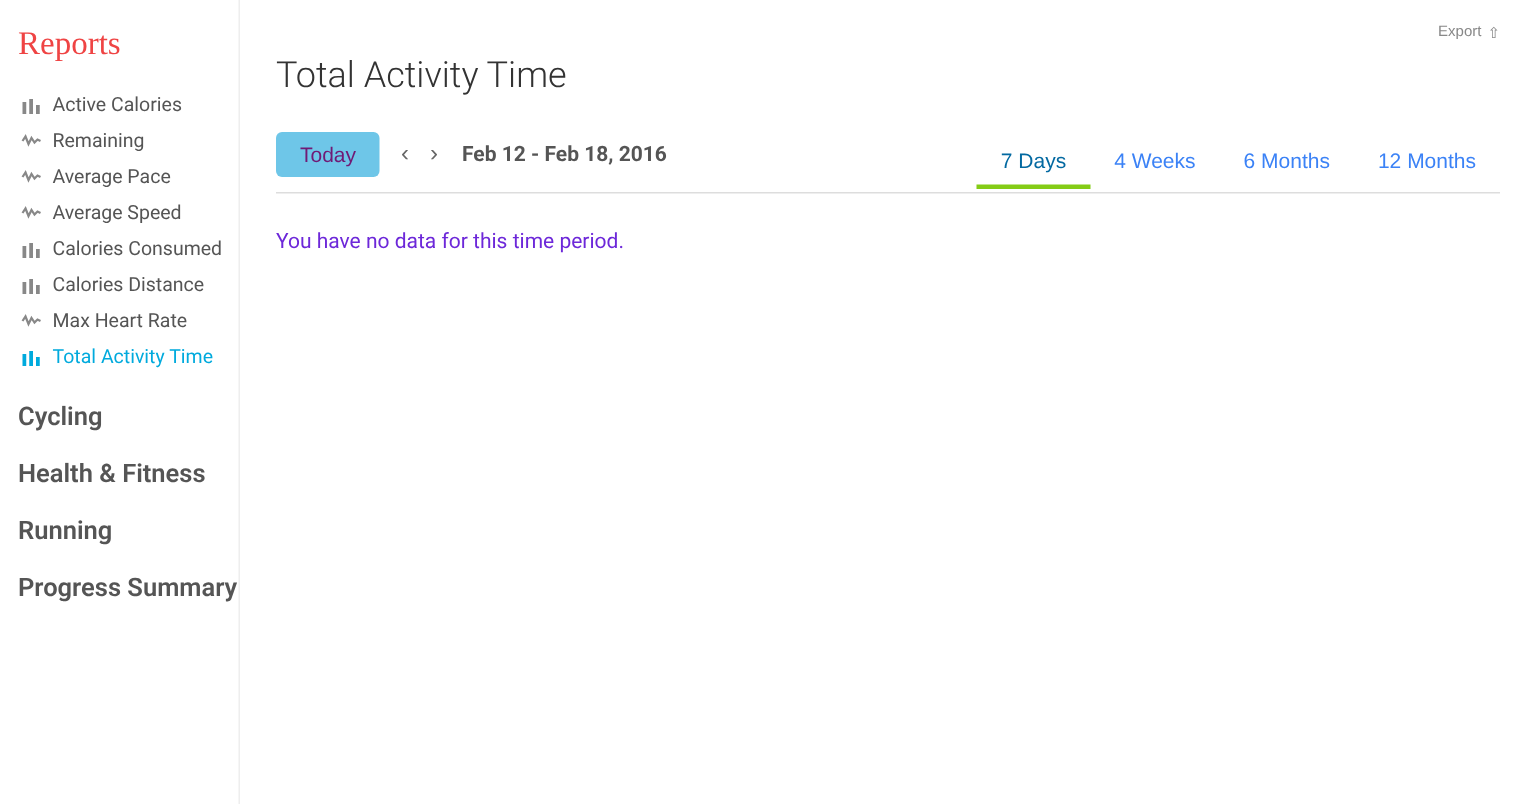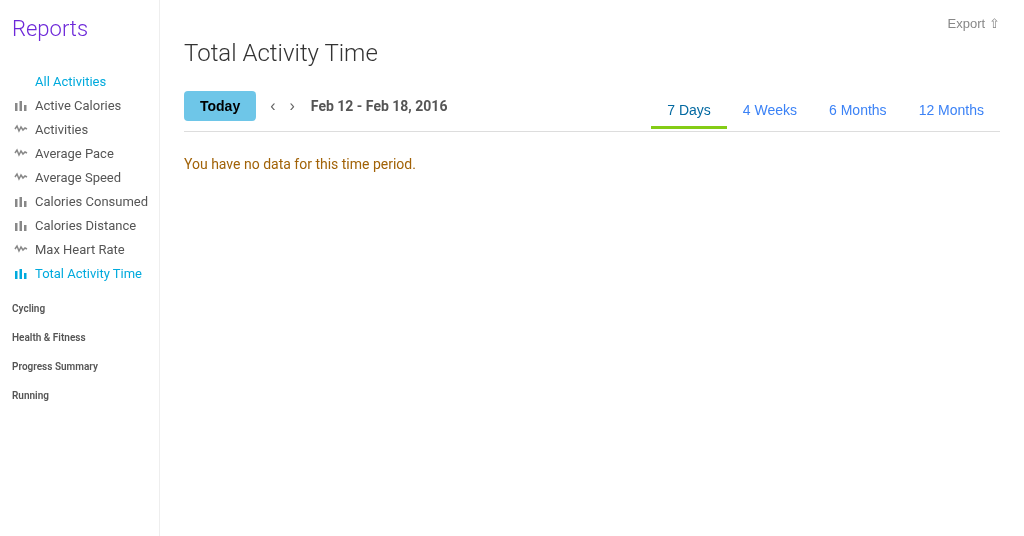--- a/index.html
+++ b/index.html
@@ -16,26 +16,27 @@
     }
     .sidebar {
       width: 160px;
       padding: 16px 0 16px 8px;
       flex-shrink: 0;
       border-right: 1px solid #eee;
     }
     .sidebar-title {
       font-size: 22px;
       font-weight: 300;
-      color: #6d28d9;
-      margin-bottom: 28px;
+      color: #ef4444;
+      margin-bottom: 16px;
       padding-left: 4px;
+      font-family: Liberation Serif, serif;
     }
     .sidebar-section-label {
-      font-size: 10px;
+      font-size: 17px;
       font-weight: 600;
       color: #555;
       margin-top: 18px;
       margin-bottom: 4px;
       padding-left: 4px;
     }
     .sidebar-item {
       display: flex;
       align-items: center;
       padding: 4px 4px;
@@ -64,21 +65,21 @@
       flex: 1;
       padding: 16px 24px;
     }
     .export-bar {
       display: flex;
       justify-content: flex-end;
       margin-bottom: 8px;
     }
     .export-btn {
       color: #888;
-      font-size: 13px;
+      font-size: 10px;
       background: none;
       border: none;
       cursor: pointer;
       display: flex;
       gap: 4px;
     }
     .page-title {
       font-size: 24px;
       font-weight: 300;
       color: #333;
@@ -87,29 +88,28 @@
     .controls-bar {
       display: flex;
       align-items: center;
       gap: 0;
       margin-bottom: 24px;
       border-bottom: 1px solid #ddd;
       padding-bottom: 0;
     }
     .today-btn {
       background: #6ec6e8;
-      color: #000000;
+      color: #701a75;
       border: none;
       border-radius: 4px;
       padding: 7px 16px;
       font-size: 14px;
       cursor: pointer;
       margin-right: 8px;
       margin-bottom: 10px;
-      font-weight: bold;
     }
     .nav-arrows {
       display: flex;
       align-items: center;
       gap: 2px;
       margin-right: 10px;
       margin-bottom: 10px;
     }
     .nav-arrow {
       background: none;
@@ -141,56 +141,52 @@
       background: none;
       border-bottom: 3px solid transparent;
       margin-bottom: -1px;
     }
     .time-tab.active {
       color: #0369a1;
       border-bottom: 3px solid #84cc16;
     }
     .no-data-msg {
       font-size: 14px;
-      color: #a16207;
+      color: #6d28d9;
       margin-top: 8px;
     }
     sub {
       font-size: 9px;
     }
   </style>
 </head>
 <body>
 
 <div class="layout">
 
   <div class="sidebar">
     <div class="sidebar-title">Reports</div>
-    <div class="sidebar-item active">
-      <span class="icon"></span>
-      <span>All Activities</span>
-    </div>
 
     <div class="sidebar-item">
       <span class="icon">
         <svg viewBox="0 0 14 14" fill="none" stroke="#888" stroke-width="1.5">
           <rect x="1" y="5" width="2.5" height="8" fill="#888" stroke="none"></rect>
           <rect x="5.5" y="3" width="2.5" height="10" fill="#888" stroke="none"></rect>
           <rect x="10" y="7" width="2.5" height="6" fill="#888" stroke="none"></rect>
         </svg>
       </span>
       <span>Active Calories</span>
     </div>
     <div class="sidebar-item">
       <span class="icon">
         <svg viewBox="0 0 14 14" fill="none" stroke="#888" stroke-width="1.5">
           <polyline points="1,7 3,4 5,9 7,5 9,8 11,6 13,7" stroke="#888" fill="none"></polyline>
         </svg>
       </span>
-      <span>Activities</span>
+      <span>Remaining</span>
     </div>
     <div class="sidebar-item">
       <span class="icon">
         <svg viewBox="0 0 14 14" fill="none" stroke="#888" stroke-width="1.5">
           <polyline points="1,7 3,4 5,9 7,5 9,8 11,6 13,7" stroke="#888" fill="none"></polyline>
         </svg>
       </span>
       <span>Average Pace</span>
     </div>
     <div class="sidebar-item">
@@ -235,22 +231,22 @@
           <rect x="1" y="5" width="2.5" height="8" fill="#00aadd"></rect>
           <rect x="5.5" y="3" width="2.5" height="10" fill="#00aadd"></rect>
           <rect x="10" y="7" width="2.5" height="6" fill="#00aadd"></rect>
         </svg>
       </span>
       <span>Total Activity Time</span>
     </div>
 
     <div class="sidebar-section-label">Cycling</div>
     <div class="sidebar-section-label">Health &amp; Fitness</div>
+    <div class="sidebar-section-label">Running</div>
     <div class="sidebar-section-label">Progress Summary</div>
-    <div class="sidebar-section-label">Running</div>
   </div>
 
   <div class="main">
     <div class="export-bar">
       <button class="export-btn">
         <span>Export</span>
         <span>⇧</span>
       </button>
     </div>
 

